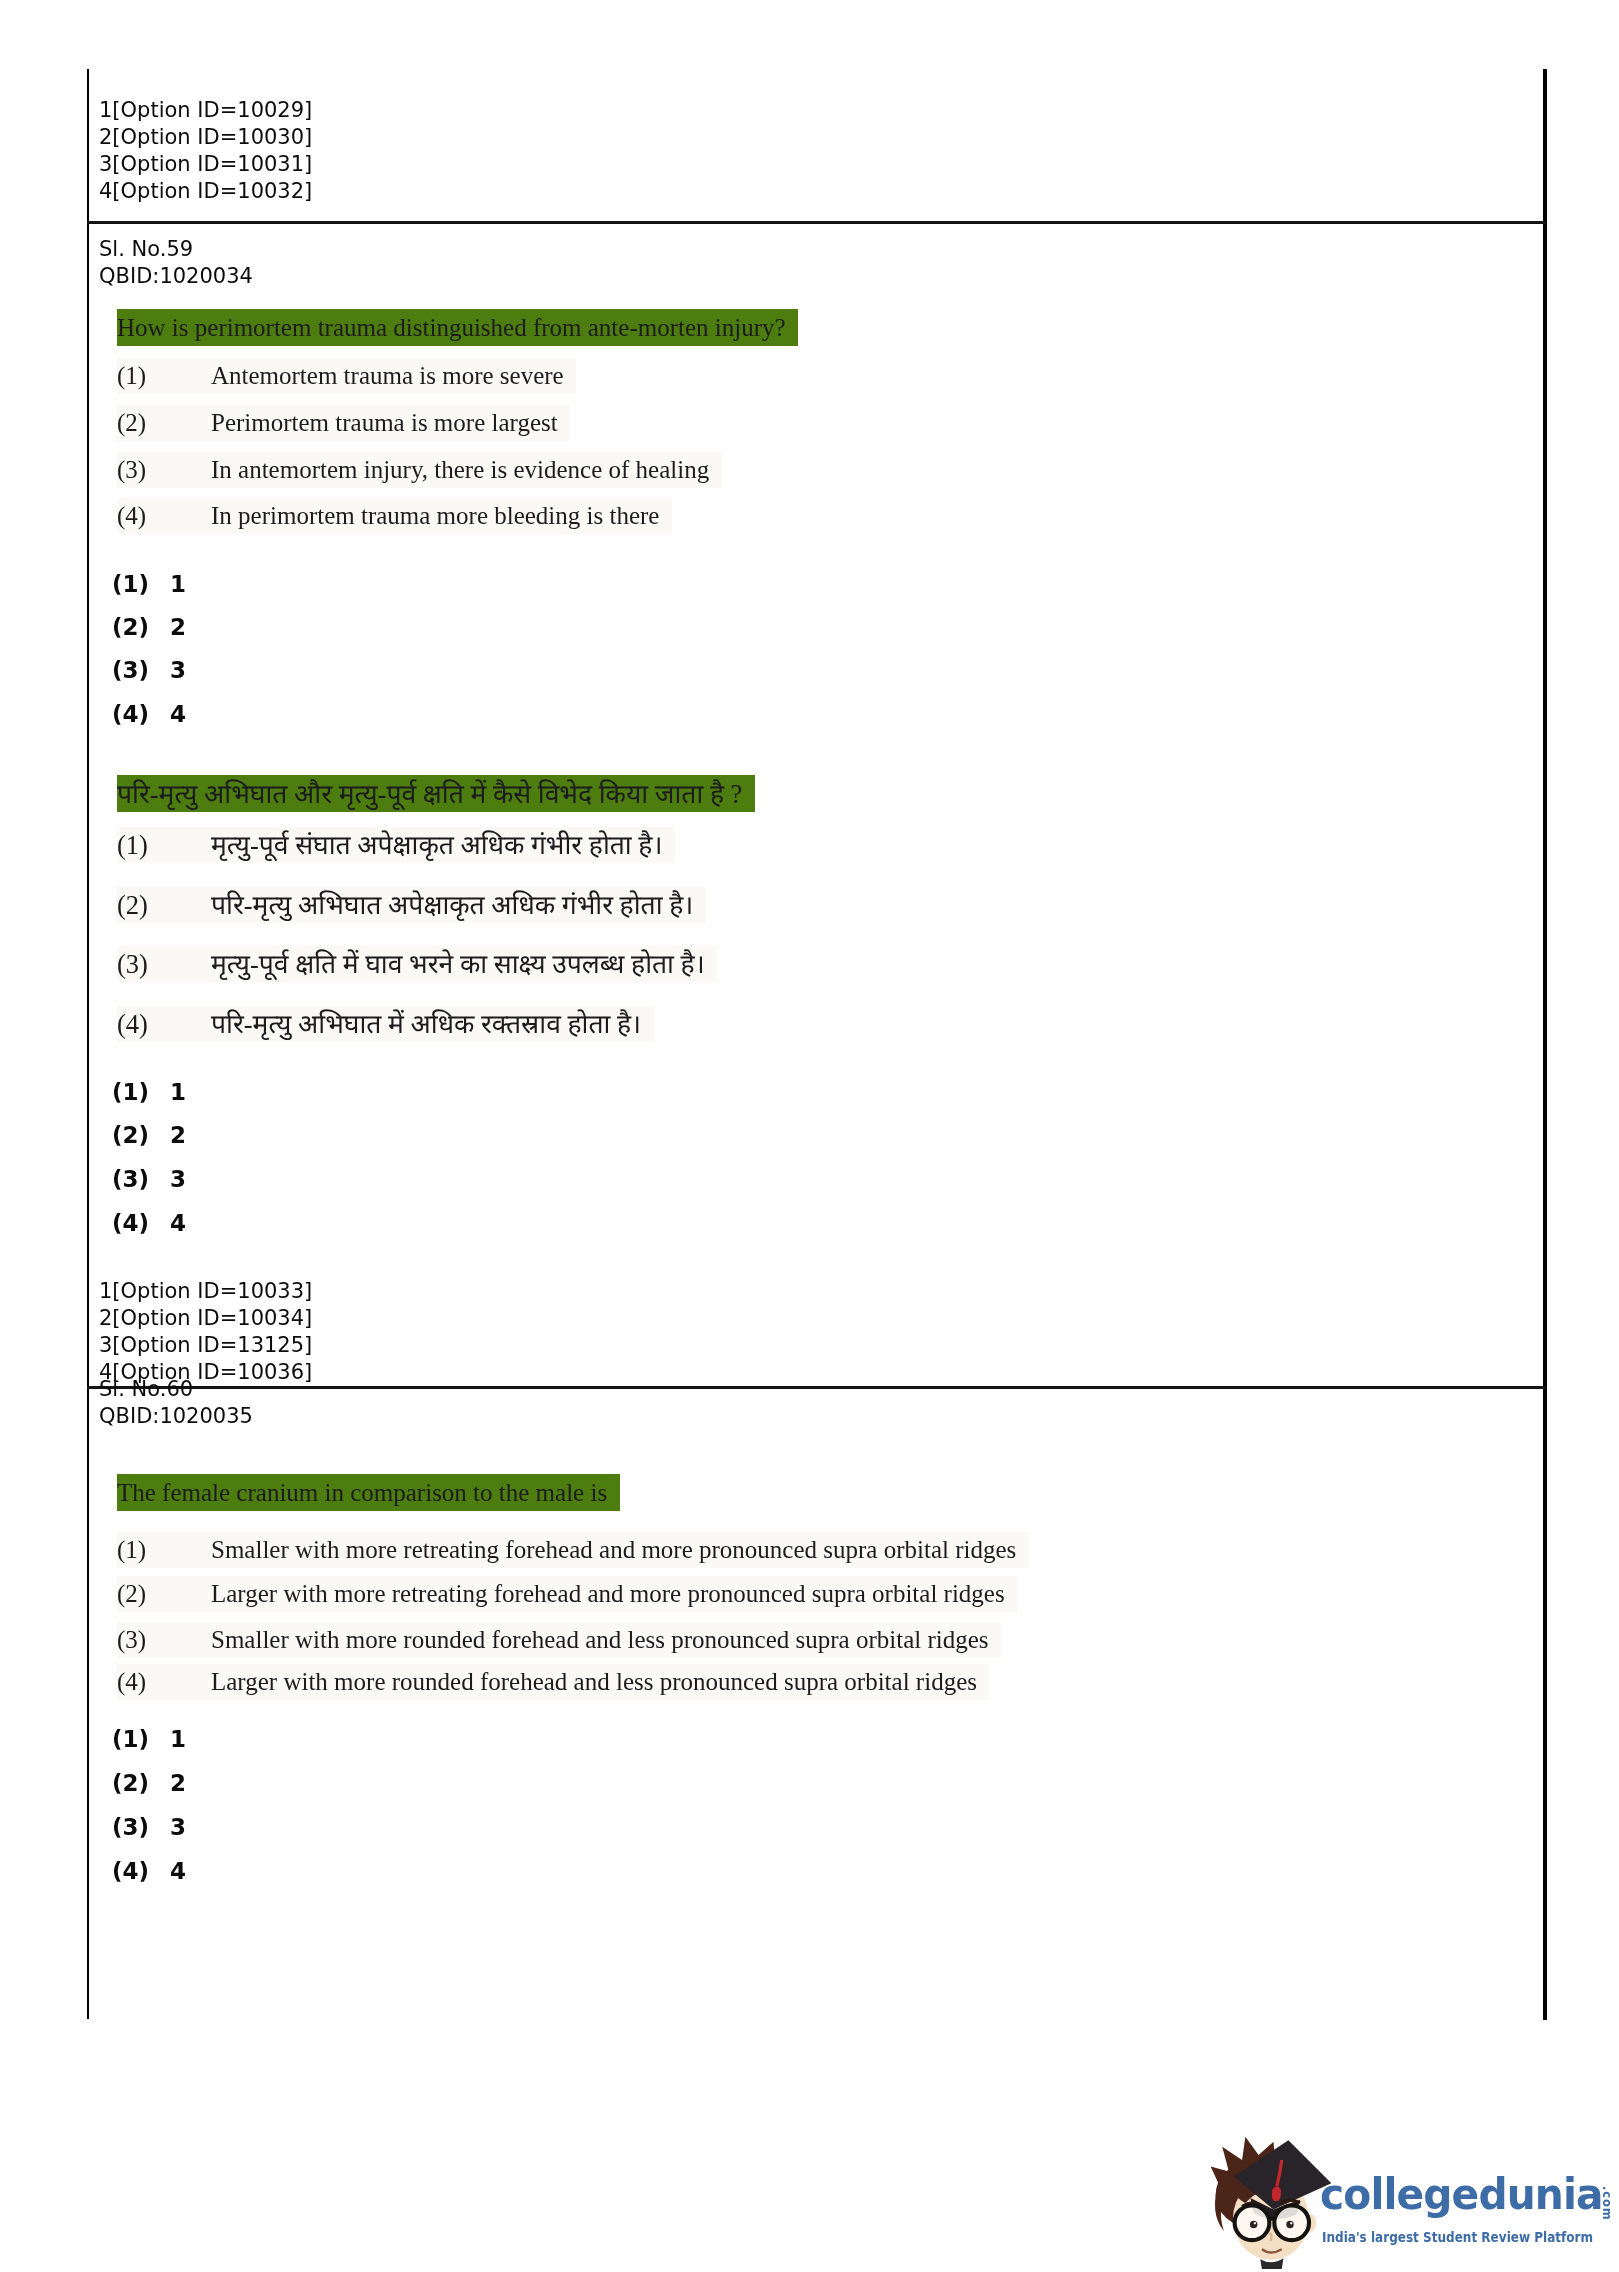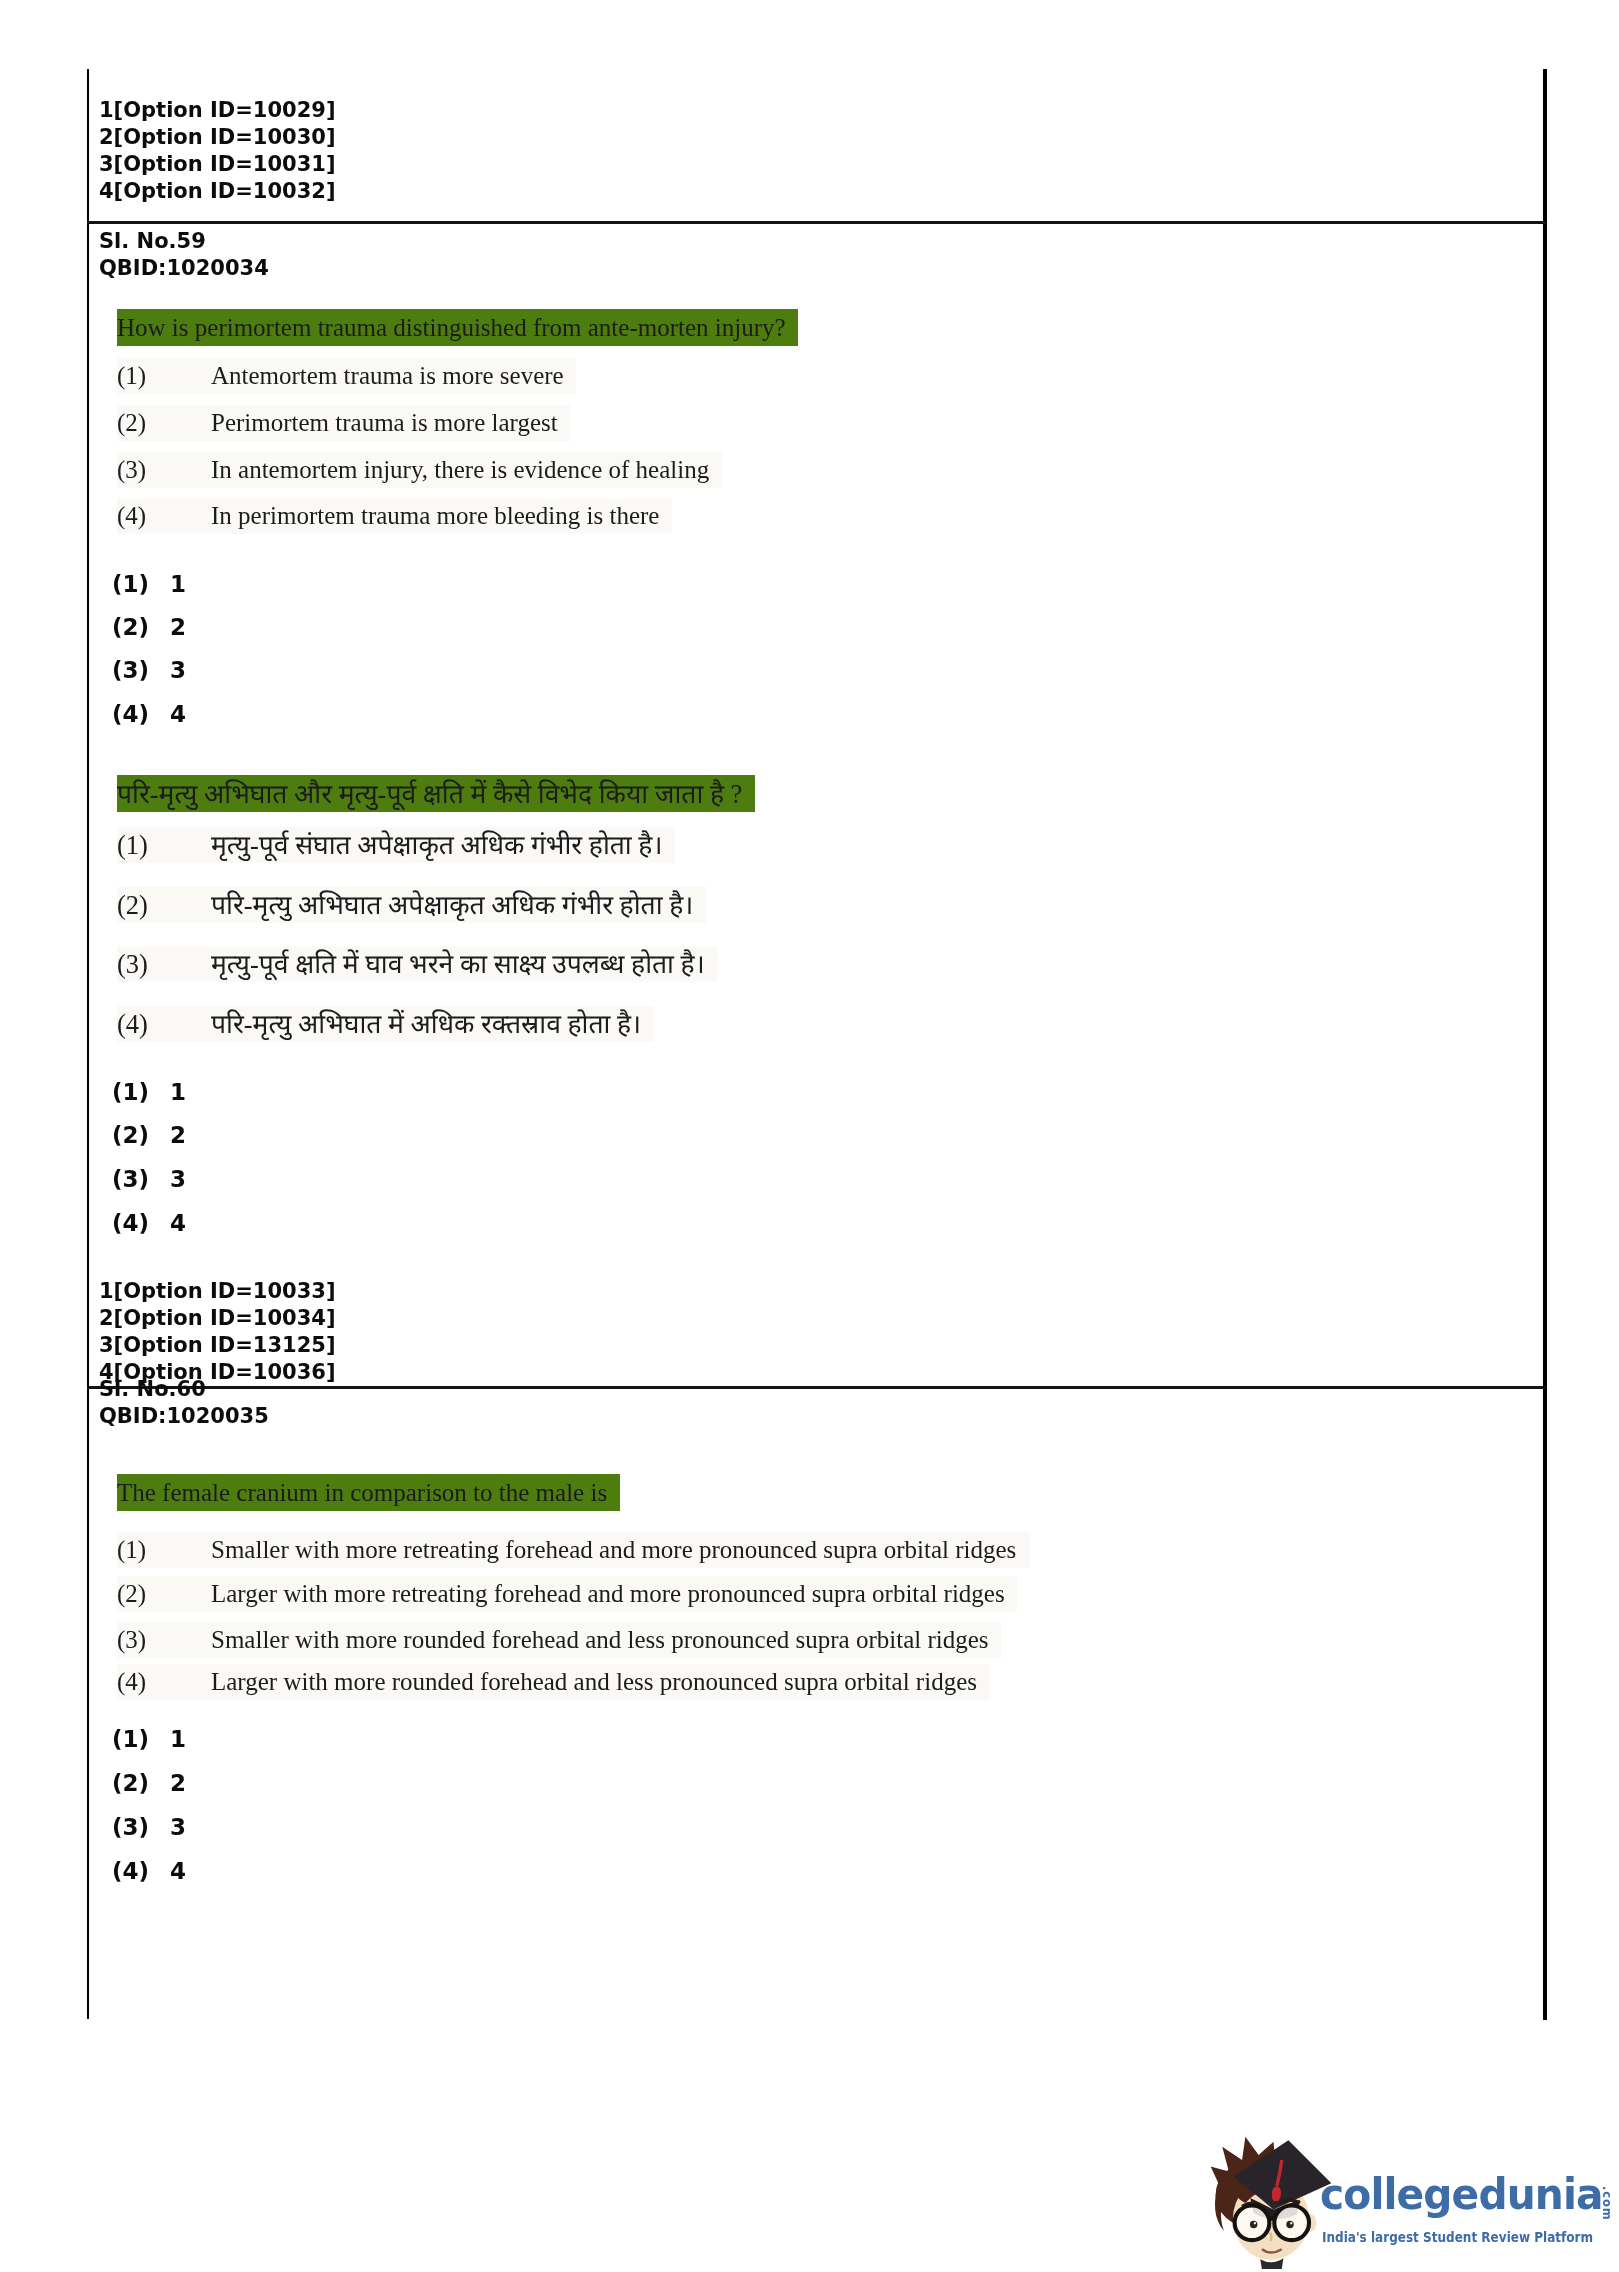--- a/index.html
+++ b/index.html
@@ -3,21 +3,21 @@
 <meta charset="utf-8">
 <style>
   html,body{margin:0;padding:0;background:#ffffff;}
   body{width:1620px;height:2273px;position:relative;overflow:hidden;
        font-family:"DejaVu Sans","Liberation Sans",sans-serif;}
   .abs{position:absolute;}
   
   .vline{position:absolute;background:#000;}
   .hline{position:absolute;background:#141414;}
   
-  .bold{font-family:"DejaVu Sans","Liberation Sans",sans-serif;font-weight:700;color:#0c0c0c;}
+  .bold{font-family:"DejaVu Sans","Liberation Sans",sans-serif;font-weight:400;color:#0c0c0c;}
   .idline{font-size:21px;line-height:27px;letter-spacing:0px;white-space:nowrap;}
   .slline{font-size:21px;line-height:27px;white-space:nowrap;}
   
   .serif{font-family:"Liberation Serif","DejaVu Serif",serif;color:#1c1c1e;}
   .qtext{font-size:25px;line-height:32px;white-space:nowrap;background:#4d7c0f;padding:2.6px 12.4px 2.6px 0;}
   .hindi .qtext{font-size:26.5px;margin-top:25px;}
   .optrow{display:flex;font-size:25px;line-height:32px;white-space:nowrap;background:#faf9f6;padding:1.8px 12.4px 1.8px 0;}
   .hindi .optrow{font-size:26.5px;}
   .optnum{width:94px;flex:none;}
   .opttext{flex:none;}
@@ -42,21 +42,21 @@
 <div class="hline" style="left:87px;top:221px;width:1459px;height:2.6px;"></div>
 <div class="hline" style="left:87px;top:1386px;width:1459px;height:2.6px;"></div>
 
 <div class="abs bold" style="left:99px;top:97px;">
   <div class="idline">1[Option ID=10029]</div>
   <div class="idline">2[Option ID=10030]</div>
   <div class="idline">3[Option ID=10031]</div>
   <div class="idline">4[Option ID=10032]</div>
 </div>
 
-<div class="abs bold" style="left:99px;top:228px;">
+<div class="abs bold" style="left:99px;top:236px;">
   <div class="slline">Sl. No.59</div>
   <div class="slline">QBID:1020034</div>
 </div>
 
 <div class="abs serif qtext" style="left:117px;top:309px;">How is perimortem trauma distinguished from ante-morten injury?</div>
 
 <div class="abs serif optrow" style="left:117px;top:358px;">
   <span class="optnum">(1)</span>
   <span class="opttext">Antemortem trauma is more severe</span>
 </div>

